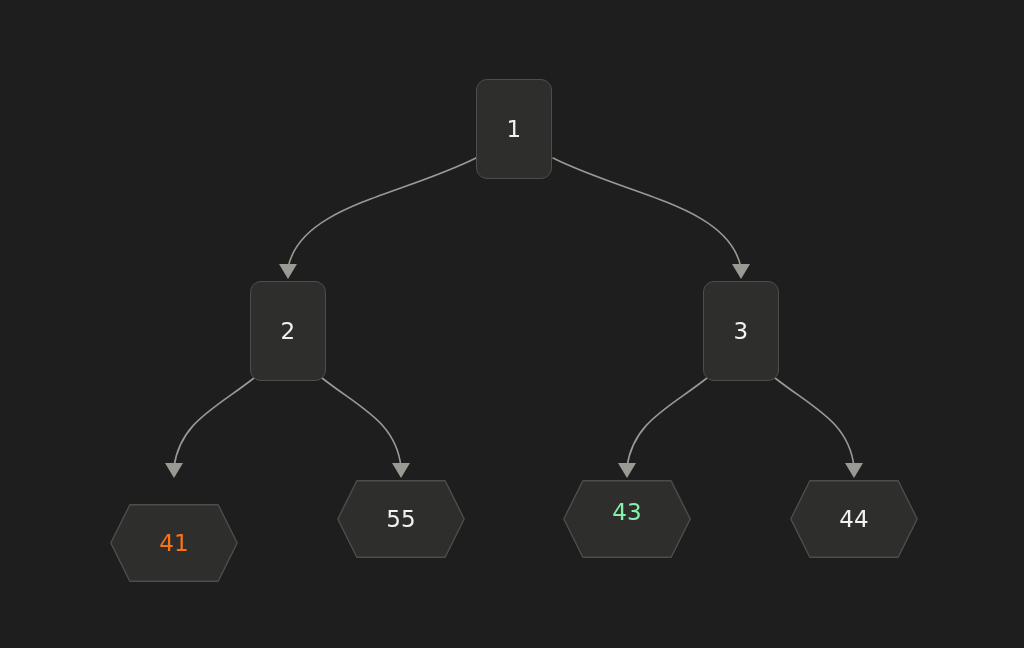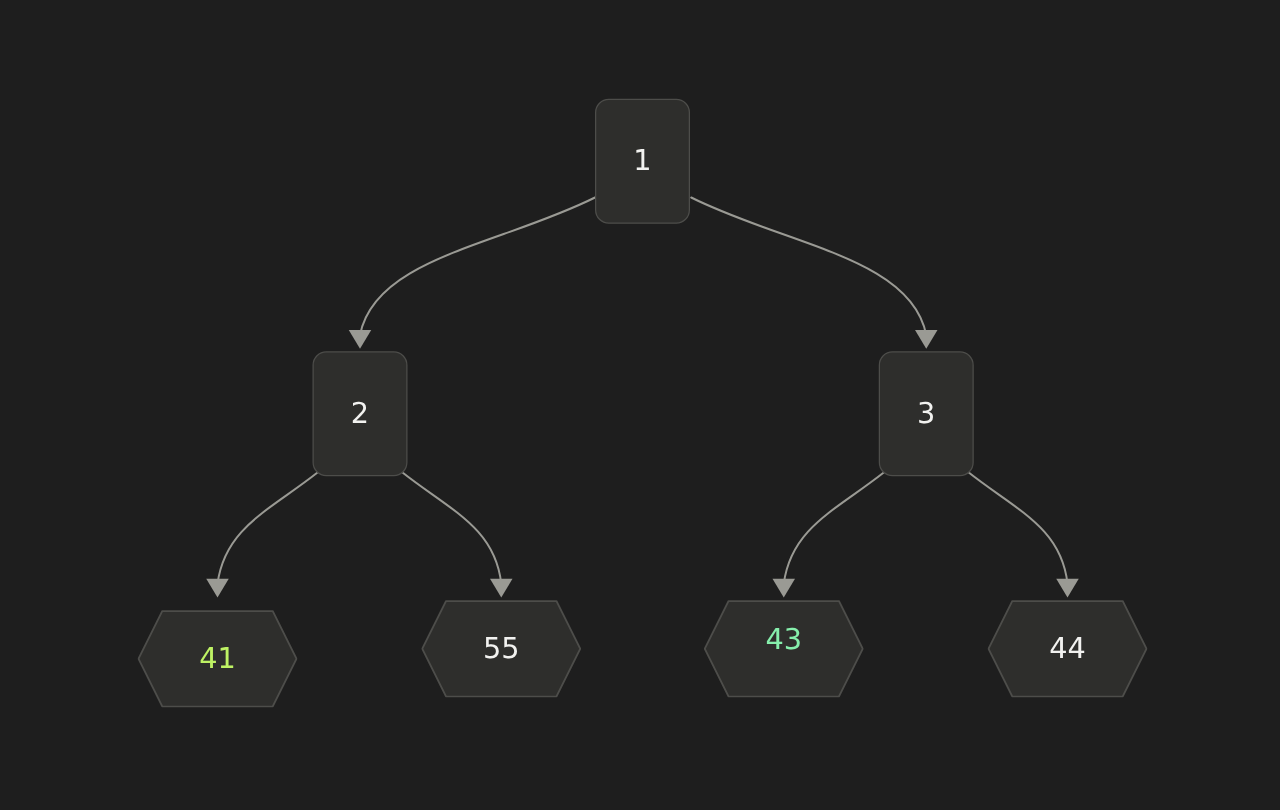--- a/index.html
+++ b/index.html
@@ -83,21 +83,21 @@
   <div id="node-layer">
       <div class="node node-box" style="left: 476px; top: 79px; width: 76px; height: 100px; background: rgb(46, 46, 44); border-color: rgb(77, 77, 74); color: rgb(242, 242, 240);">
         <span>1</span>
       </div>
       <div class="node node-box" style="left: 250px; top: 281px; width: 76px; height: 100px; background: rgb(46, 46, 44); border-color: rgb(77, 77, 74); color: rgb(242, 242, 240);">
         <span>2</span>
       </div>
       <div class="node node-box" style="left: 703px; top: 281px; width: 76px; height: 100px; background: rgb(46, 46, 44); border-color: rgb(77, 77, 74); color: rgb(242, 242, 240);">
         <span>3</span>
       </div>
-      <div class="node-hex-wrap" style="left: 110px; top: 488px; width: 128px; height: 78px; color: #bef264;">
+      <div class="node-hex-wrap" style="left: 110px; top: 504px; width: 128px; height: 78px; color: #f97316;">
         <svg width="128" height="78" viewBox="0 0 128 78">
           <polygon points="19.84,0.8 108.16,0.8 127.2,39 108.16,77.2 19.84,77.2 0.8,39" fill="#2e2e2c" stroke="#4d4d4a" stroke-width="1.4" stroke-linejoin="round"></polygon>
         </svg>
         <span class="node-hex-label">41</span>
       </div>
       <div class="node-hex-wrap" style="left: 337px; top: 480px; width: 128px; height: 78px; color: rgb(242, 242, 240);">
         <svg width="128" height="78" viewBox="0 0 128 78">
           <polygon points="19.84,0.8 108.16,0.8 127.2,39 108.16,77.2 19.84,77.2 0.8,39" fill="#2e2e2c" stroke="#4d4d4a" stroke-width="1.4" stroke-linejoin="round"></polygon>
         </svg>
         <span class="node-hex-label">55</span>

